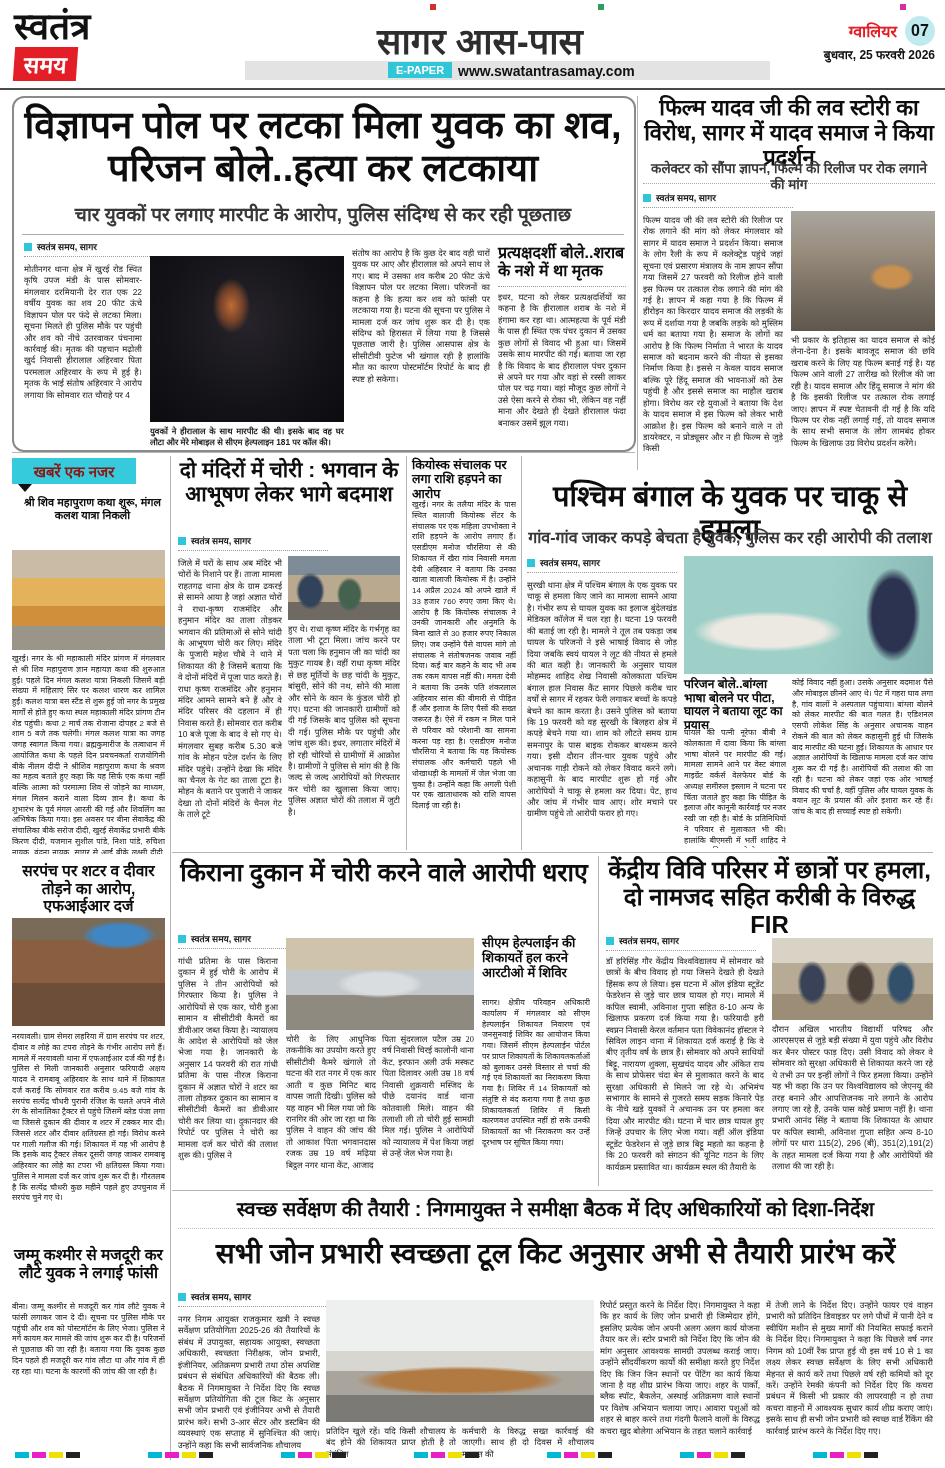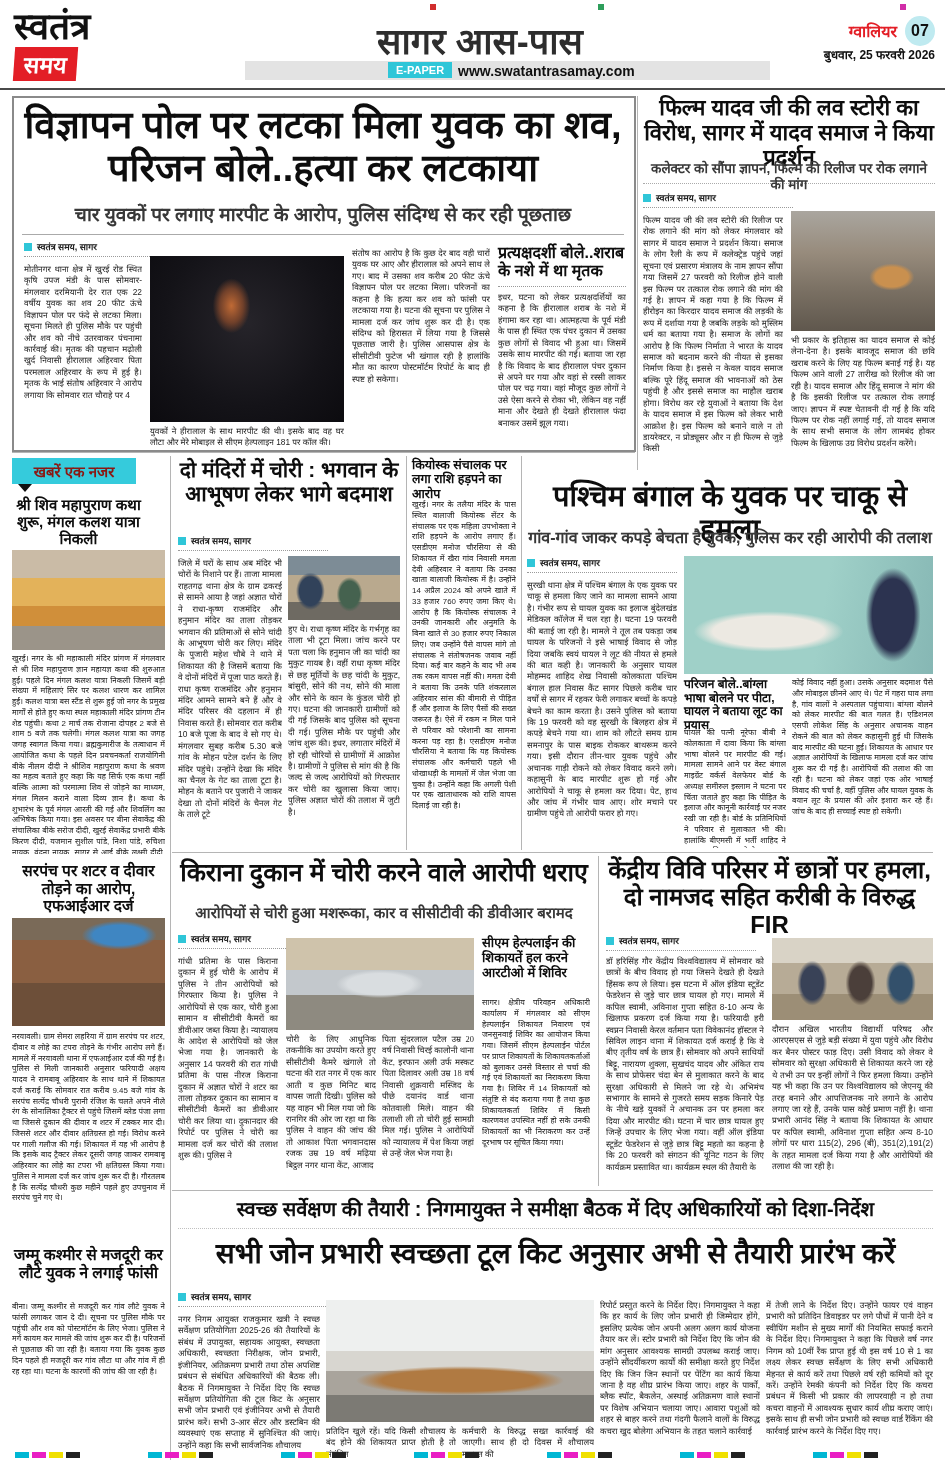--- a/index.html
+++ b/index.html
@@ -10,21 +10,21 @@
   .center{text-align:center;}
   .body{font-size:8.4px;line-height:1.36;text-align:justify;color:#1e1e1e;overflow:hidden;}
   .small{font-size:7.9px;}
   .byline{display:flex;align-items:center;gap:5px;font-weight:bold;font-size:9px;color:#222;
           border-bottom:1px dotted #9a9a9a;padding-bottom:3px;}
   .sq{width:8px;height:8px;background:#2fc6d8;display:inline-block;flex:0 0 auto;}
   .subhead{font-weight:bold;color:#383838;line-height:1.2;}
   .vrule{width:1px;background:#b5b5b5;}
   .hrule{height:1px;background:#b5b5b5;}
   .photo{background-repeat:no-repeat;}
-  .caption{font-size:8.3px;font-weight:normal;line-height:1.3;color:#222;text-align:justify;overflow:hidden;}
+  .caption{font-size:8.3px;font-weight:bold;line-height:1.3;color:#222;text-align:justify;overflow:hidden;}
   
   .logo1{font-size:37px;font-weight:bold;color:#111;line-height:1;}
   .logobox{background:#e31e26;color:#fff;font-weight:bold;font-size:23px;text-align:center;
            padding:1px 10px;display:inline-block;transform:skewX(-4deg);}
   .graybar{background:#e3e3e3;}
   .epbadge{background:#2fc6d8;color:#fff;font-weight:bold;font-size:11px;padding:2px 8px;display:inline-block;}
   .website{font-weight:bold;font-size:14px;color:#111;}
   .edition{color:#e31e26;font-weight:bold;font-size:16px;}
   .pageno{background:#bfeaf0;border-radius:50%;width:30px;height:30px;display:inline-flex;
           align-items:center;justify-content:center;font-weight:bold;font-size:16px;color:#111;}
@@ -88,21 +88,21 @@
   <div class="abs" style="left:795px;top:16px;width:140px;">
     <div style="display:flex;align-items:center;gap:8px;justify-content:flex-end;">
       <span class="edition">ग्वालियर</span>
       <span class="pageno">07</span>
     </div>
     <div class="datebar" style="text-align:right;margin-top:0;">बुधवार, 25 फरवरी 2026</div>
   </div>
 
   <div class="abs" style="left:0;top:88px;width:945px;height:2px;background:#4a4a4a;"></div>
 
-  <div class="abs leadbox" style="left:12px;top:96px;width:620px;height:352px;">
+  <div class="abs leadbox" style="left:12px;top:96px;width:620px;height:352px;border-radius:12px;">
     <div class="abs hl center" style="left:8px;top:6px;width:602px;height:94px;font-size:38px;">विज्ञापन पोल पर लटका मिला युवक का शव, परिजन बोले..हत्या कर लटकाया</div>
     <div class="abs subhead center" style="left:8px;top:106px;width:602px;height:24px;font-size:19px;border-bottom:1px solid #aaa;padding-bottom:6px;">चार युवकों पर लगाए मारपीट के आरोप, पुलिस संदिग्ध से कर रही पूछताछ</div>
     <div class="abs byline" style="left:10px;top:142px;width:160px;">
       <span class="sq"></span>
       <span>स्वतंत्र समय, सागर</span>
     </div>
     <div class="abs body" style="left:10px;top:166px;width:118px;height:178px;">मोतीनगर थाना क्षेत्र में खुरई रोड स्थित कृषि उपज मंडी के पास सोमवार-मंगलवार दरमियानी देर रात एक 22 वर्षीय युवक का शव 20 फीट ऊंचे विज्ञापन पोल पर फंदे से लटका मिला। सूचना मिलते ही पुलिस मौके पर पहुंची और शव को नीचे उतरवाकर पंचनामा कार्रवाई की। मृतक की पहचान मढ़ोली खुर्द निवासी हीरालाल अहिरवार पिता परमलाल अहिरवार के रूप में हुई है। मृतक के भाई संतोष अहिरवार ने आरोप लगाया कि सोमवार रात चौराहे पर 4</div>
     <div class="abs photo ph-lead" style="left:136px;top:158px;width:194px;height:166px;"></div>
     <div class="abs caption" style="left:136px;top:328px;width:194px;height:24px;">युवकों ने हीरालाल के साथ मारपीट की थी। इसके बाद वह घर लौटा और मेरे मोबाइल से सीएम हेल्पलाइन 181 पर कॉल की।</div>
     <div class="abs body" style="left:338px;top:150px;width:138px;height:200px;">संतोष का आरोप है कि कुछ देर बाद वही चारों युवक घर आए और हीरालाल को अपने साथ ले गए। बाद में उसका शव करीब 20 फीट ऊंचे विज्ञापन पोल पर लटका मिला। परिजनों का कहना है कि हत्या कर शव को फांसी पर लटकाया गया है। घटना की सूचना पर पुलिस ने मामला दर्ज कर जांच शुरू कर दी है। एक संदिग्ध को हिरासत में लिया गया है जिससे पूछताछ जारी है। पुलिस आसपास क्षेत्र के सीसीटीवी फुटेज भी खंगाल रही है हालांकि मौत का कारण पोस्टमॉर्टम रिपोर्ट के बाद ही स्पष्ट हो सकेगा।</div>
@@ -123,21 +123,21 @@
     <div class="abs photo ph-protest" style="left:148px;top:116px;width:144px;height:120px;"></div>
     <div class="abs body" style="left:148px;top:240px;width:144px;height:136px;">भी प्रकार के इतिहास का यादव समाज से कोई लेना-देना है। इसके बावजूद समाज की छवि खराब करने के लिए यह फिल्म बनाई गई है। यह फिल्म आने वाली 27 तारीख को रिलीज की जा रही है। यादव समाज और हिंदू समाज ने मांग की है कि इसकी रिलीज पर तत्काल रोक लगाई जाए। ज्ञापन में स्पष्ट चेतावनी दी गई है कि यदि फिल्म पर रोक नहीं लगाई गई, तो यादव समाज के साथ सभी समाज के लोग लामबंद होकर फिल्म के खिलाफ उग्र विरोध प्रदर्शन करेंगे।</div>
   </div>
 
   <div class="abs hrule" style="left:12px;top:452px;width:623px;"></div>
 
   <div class="abs vrule" style="left:170px;top:456px;height:1004px;"></div>
 
   <div class="abs badge" style="left:12px;top:458px;width:124px;">खबरें एक नजर</div>
   <div class="abs tri" style="left:18px;top:484px;"></div>
-  <div class="abs hl center" style="left:2px;top:496px;width:153px;height:52px;font-size:15px;">श्री शिव महापुराण कथा शुरू, मंगल कलश यात्रा निकली</div>
+  <div class="abs hl center" style="left:16px;top:496px;width:153px;height:52px;font-size:11px;">श्री शिव महापुराण कथा शुरू, मंगल कलश यात्रा निकली</div>
   <div class="abs photo ph-procession" style="left:12px;top:550px;width:153px;height:100px;"></div>
   <div class="abs body small" style="left:12px;top:654px;width:153px;height:200px;">खुरई। नगर के श्री महाकाली मंदिर प्रांगण में मंगलवार से श्री शिव महापुराण ज्ञान महायज्ञ कथा की शुरुआत हुई। पहले दिन मंगल कलश यात्रा निकली जिसमें बड़ी संख्या में महिलाएं सिर पर कलश धारण कर शामिल हुईं। कलश यात्रा बस स्टैंड से शुरू हुई जो नगर के प्रमुख मार्गों से होते हुए कथा स्थल महाकाली मंदिर प्रांगण टीन शेड पहुंची। कथा 2 मार्च तक रोजाना दोपहर 2 बजे से शाम 5 बजे तक चलेगी। मंगल कलश यात्रा का जगह जगह स्वागत किया गया। ब्रह्मकुमारीज के तत्वाधान में आयोजित कथा के पहले दिन प्रवचनकर्ता राजयोगिनी बीके नीलम दीदी ने श्रीशिव महापुराण कथा के श्रवण का महत्व बताते हुए कहा कि यह सिर्फ एक कथा नहीं बल्कि आत्मा को परमात्मा शिव से जोड़ने का माध्यम, मंगल मिलन कराने वाला दिव्य ज्ञान है। कथा के शुभारंभ के पूर्व मंगल आरती की गई और शिवलिंग का अभिषेक किया गया। इस अवसर पर बीना सेवाकेंद्र की संचालिका बीके सरोज दीदी, खुरई सेवाकेंद्र प्रभारी बीके किरण दीदी, यजमान सुशील पांडे, निशा पांडे, रुचिशा नायक, वंदना नायक, सागर से आईं बीके लक्ष्मी दीदी, बीके सरस्वती दीदी, बीके मधु दीदी, बीके रिया दीदी सहित श्रद्धालुगण मौजूद रहे।</div>
 
   <div class="abs hl center" style="left:12px;top:862px;width:153px;height:52px;font-size:15.5px;">सरपंच पर शटर व दीवार तोड़ने का आरोप, एफआईआर दर्ज</div>
   <div class="abs photo ph-rubble" style="left:12px;top:918px;width:153px;height:108px;"></div>
   <div class="abs body small" style="left:12px;top:1032px;width:153px;height:206px;">नरयावली। ग्राम सेमरा लहरिया में ग्राम सरपंच पर शटर, दीवार व लोहे का टपरा तोड़ने के गंभीर आरोप लगे हैं। मामले में नरयावली थाना में एफआईआर दर्ज की गई है। पुलिस से मिली जानकारी अनुसार फरियादी अक्षय यादव ने रामबाबू अहिरवार के साथ थाने में शिकायत दर्ज कराई कि सोमवार रात करीब 9.45 बजे गांव के सरपंच सत्येंद्र चौधरी पुरानी रंजिश के चलते अपने नीले रंग के सोनालिका ट्रैक्टर से पहुंचे जिसमें ब्लेड पंजा लगा था जिससे दुकान की दीवार व शटर में टक्कर मार दी। जिससे शटर और दीवार क्षतिग्रस्त हो गई। विरोध करने पर गाली गलौज की गई। शिकायत में यह भी आरोप है कि इसके बाद ट्रैक्टर लेकर दूसरी जगह जाकर रामबाबू अहिरवार का लोहे का टपरा भी क्षतिग्रस्त किया गया। पुलिस ने मामला दर्ज कर जांच शुरू कर दी है। गौरतलब है कि सत्येंद्र चौधरी कुछ महीने पहले हुए उपचुनाव में सरपंच चुने गए थे।</div>
 
   <div class="abs hl center" style="left:12px;top:1246px;width:153px;height:52px;font-size:15.5px;">जम्मू कश्मीर से मजदूरी कर लौटे युवक ने लगाई फांसी</div>
   <div class="abs body small" style="left:12px;top:1302px;width:153px;height:158px;">बीना। जम्मू कश्मीर से मजदूरी कर गांव लौटे युवक ने फांसी लगाकर जान दे दी। सूचना पर पुलिस मौके पर पहुंची और शव को पोस्टमॉर्टम के लिए भेजा। पुलिस ने मर्ग कायम कर मामले की जांच शुरू कर दी है। परिजनों से पूछताछ की जा रही है। बताया गया कि युवक कुछ दिन पहले ही मजदूरी कर गांव लौटा था और गांव में ही रह रहा था। घटना के कारणों की जांच की जा रही है।</div>
 
@@ -165,21 +165,20 @@
   </div>
   <div class="abs body" style="left:527px;top:580px;width:150px;height:268px;">सुरखी थाना क्षेत्र में पश्चिम बंगाल के एक युवक पर चाकू से हमला किए जाने का मामला सामने आया है। गंभीर रूप से घायल युवक का इलाज बुंदेलखंड मेडिकल कॉलेज में चल रहा है। घटना 19 फरवरी की बताई जा रही है। मामले ने तूल तब पकड़ा जब घायल के परिजनों ने इसे भाषाई विवाद से जोड़ दिया जबकि स्वयं घायल ने लूट की नीयत से हमले की बात कही है। जानकारी के अनुसार घायल मोहम्मद शाहिद शेख निवासी कोलकाता पश्चिम बंगाल हाल निवास कैंट सागर पिछले करीब चार वर्षों से सागर में रहकर फेरी लगाकर बच्चों के कपड़े बेचने का काम करता है। उसने पुलिस को बताया कि 19 फरवरी को वह सुरखी के बिलहरा क्षेत्र में कपड़े बेचने गया था। शाम को लौटते समय ग्राम समनापुर के पास बाइक रोककर बाथरूम करने गया। इसी दौरान तीन-चार युवक पहुंचे और अचानक गाड़ी रोकने को लेकर विवाद करने लगे। कहासुनी के बाद मारपीट शुरू हो गई और आरोपियों ने चाकू से हमला कर दिया। पेट, हाथ और जांघ में गंभीर घाव आए। शोर मचाने पर ग्रामीण पहुंचे तो आरोपी फरार हो गए।</div>
   <div class="abs photo ph-hospital" style="left:684px;top:556px;width:249px;height:118px;"></div>
   <div class="abs hl" style="left:684px;top:678px;width:102px;height:48px;font-size:12px;">परिजन बोले..बांग्ला भाषा बोलने पर पीटा, घायल ने बताया लूट का प्रयास</div>
   <div class="abs body small" style="left:684px;top:728px;width:102px;height:120px;">घायल की पत्नी नूरेफा बीबी ने कोलकाता में दावा किया कि बांग्ला भाषा बोलने पर मारपीट की गई। मामला सामने आने पर वेस्ट बंगाल माइग्रेंट वर्कर्स वेलफेयर बोर्ड के अध्यक्ष समीरुल इस्लाम ने घटना पर चिंता जताते हुए कहा कि पीड़ित के इलाज और कानूनी कार्रवाई पर नजर रखी जा रही है। बोर्ड के प्रतिनिधियों ने परिवार से मुलाकात भी की। हालांकि बीएमसी में भर्ती शाहिद ने स्पष्ट कहा कि भाषा को लेकर</div>
   <div class="abs body small" style="left:792px;top:678px;width:141px;height:170px;">कोई विवाद नहीं हुआ। उसके अनुसार बदमाश पैसे और मोबाइल छीनने आए थे। पेट में गहरा घाव लगा है, गांव वालों ने अस्पताल पहुंचाया। बांग्ला बोलने को लेकर मारपीट की बात गलत है। एडिशनल एसपी लोकेश सिंह के अनुसार अचानक वाहन रोकने की बात को लेकर कहासुनी हुई थी जिसके बाद मारपीट की घटना हुई। शिकायत के आधार पर अज्ञात आरोपियों के खिलाफ मामला दर्ज कर जांच शुरू कर दी गई है। आरोपियों की तलाश की जा रही है। घटना को लेकर जहां एक ओर भाषाई विवाद की चर्चा है, वहीं पुलिस और घायल युवक के बयान लूट के प्रयास की ओर इशारा कर रहे हैं। जांच के बाद ही सच्चाई स्पष्ट हो सकेगी।</div>
 
   <div class="abs hrule" style="left:172px;top:852px;width:761px;"></div>
 
   <div class="abs hl center" style="left:178px;top:858px;width:412px;height:42px;font-size:25px;">किराना दुकान में चोरी करने वाले आरोपी धराए</div>
-  <div class="abs subhead center" style="left:178px;top:904px;width:412px;height:22px;font-size:15px;">आरोपियों से चोरी हुआ मशरूका, कार व सीसीटीवी की डीवीआर बरामद</div>
   <div class="abs byline" style="left:178px;top:932px;width:140px;">
     <span class="sq"></span>
     <span>स्वतंत्र समय, सागर</span>
   </div>
   <div class="abs body" style="left:178px;top:956px;width:100px;height:228px;">गांधी प्रतिमा के पास किराना दुकान में हुई चोरी के आरोप में पुलिस ने तीन आरोपियों को गिरफ्तार किया है। पुलिस ने आरोपियों से एक कार, चोरी हुआ सामान व सीसीटीवी कैमरों का डीवीआर जब्त किया है। न्यायालय के आदेश से आरोपियों को जेल भेजा गया है। जानकारी के अनुसार 14 फरवरी की रात गांधी प्रतिमा के पास नीरज किराना दुकान में अज्ञात चोरों ने शटर का ताला तोड़कर दुकान का सामान व सीसीटीवी कैमरों का डीवीआर चोरी कर लिया था। दुकानदार की रिपोर्ट पर पुलिस ने चोरी का मामला दर्ज कर चोरों की तलाश शुरू की। पुलिस ने</div>
   <div class="abs photo ph-police" style="left:286px;top:938px;width:188px;height:92px;"></div>
   <div class="abs body" style="left:286px;top:1034px;width:90px;height:150px;">चोरी के लिए आधुनिक तकनीकि का उपयोग करते हुए सीसीटीवी कैमरे खंगाले तो घटना की रात नगर में एक कार आती व कुछ मिनिट बाद वापस जाती दिखी। पुलिस को यह वाहन भी मिल गया जो कि रानगिर की ओर जा रहा था कि पुलिस ने वाहन की जांच की तो आकाश पिता भगवानदास रजक उम्र 19 वर्ष मढ़िया बिट्ठल नगर थाना केंट, आजाद</div>
   <div class="abs body" style="left:382px;top:1034px;width:92px;height:150px;font-family:Liberation Serif, serif;">पिता सुंदरलाल पटैल उम्र 20 वर्ष निवासी चिरई कालोनी थाना केंट, इरफान अली उर्फ मस्कट पिता दिलावर अली उम्र 18 वर्ष निवासी शुक्रवारी मस्जिद के पीछे दयानंद वार्ड थाना कोतवाली मिले। वाहन की तलाशी ली तो चोरी हुई सामग्री मिल गई। पुलिस ने आरोपियों को न्यायालय में पेश किया जहां से उन्हें जेल भेज गया है।</div>
 
   <div class="abs hl" style="left:482px;top:936px;width:108px;height:58px;font-size:13px;">सीएम हेल्पलाईन की शिकायतें हल करने आरटीओ में शिविर</div>

